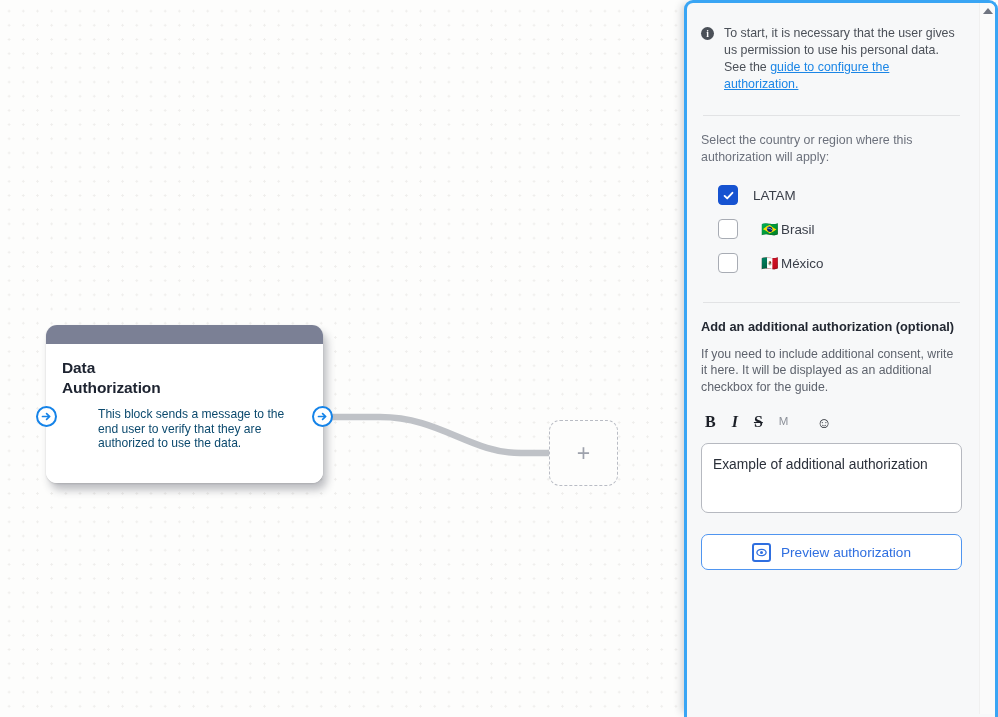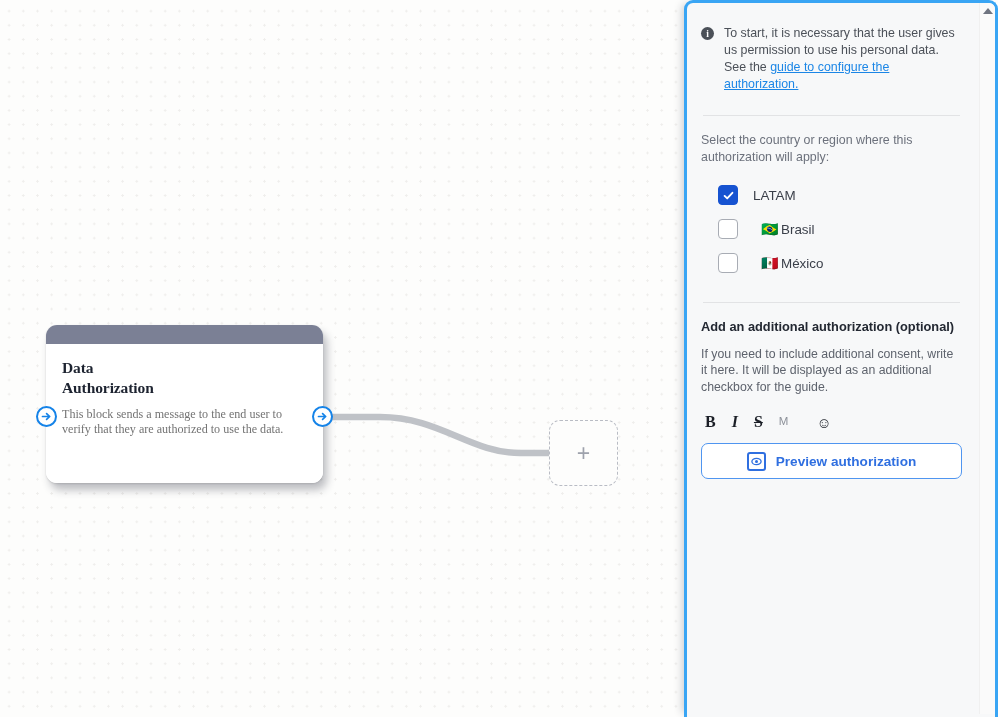--- a/index.html
+++ b/index.html
@@ -39,35 +39,35 @@
   #node-card .node-headerbar {
     height: 19px;
     background: #7b8095;
     border-radius: 11px 11px 0 0;
   }
   #node-card .node-body {
     background: #ffffff;
     border-radius: 0 0 11px 11px;
     height: 139px;
     padding: 14px 16px 0 16px;
-    font-family: Liberation Serif, serif;
   }
   .node-title {
     font-size: 15.5px;
     font-weight: bold;
     color: #1d2330;
     line-height: 20px;
     letter-spacing: -0.1px;
     white-space: pre-line;
   }
   .node-desc {
     margin-top: 9px;
     font-size: 12.1px;
-    color: #737373;
+    color: #0c4a6e;
     line-height: 14.6px;
+    margin-left: 36px;
   }
   .port {
     position: absolute;
     width: 21px; height: 21px;
     border-radius: 50%;
     background: #ffffff;
     border: 2px solid #1583e8;
     display: flex; align-items: center; justify-content: center;
     z-index: 5;
   }
@@ -194,21 +194,21 @@
   }
 
   .preview-btn {
     display: flex; align-items: center; justify-content: center; gap: 10px;
     height: 36px;
     background: #ffffff;
     border: 1.4px solid #4f95f0;
     border-radius: 7px;
     color: #2f6fe0;
     font-size: 13.6px;
-    font-weight: bold;
+    font-weight: normal;
     cursor: pointer;
   }
   .eye-box {
     width: 19px; height: 19px;
     border: 2px solid #2f6fe0; border-radius: 3px;
     display: flex; align-items: center; justify-content: center;
   }
 </style>
 </head>
 <body>
@@ -302,20 +302,21 @@
       <div class="hint-text">If you need to include additional consent, write it here. It will be displayed as an additional checkbox for the guide.</div>
 
       <div class="rt-toolbar">
         <span class="rt-btn bold">B</span>
         <span class="rt-btn italic">I</span>
         <span class="rt-btn strike">S</span>
         <span class="rt-btn mono">M</span>
         <span class="rt-btn emoji">☺</span>
       </div>
 
+      <div class="textarea-box">Example of additional authorization</div>
 
       <div class="preview-btn">
         <span class="eye-box">
           <svg width="11" height="9" viewBox="0 0 11 9">
             <ellipse cx="5.5" cy="4.5" rx="4.6" ry="3.2" fill="none" stroke="#2f6fe0" stroke-width="1.3"></ellipse>
             <circle cx="5.5" cy="4.5" r="1.5" fill="#2f6fe0"></circle>
           </svg>
         </span>
         <span>Preview authorization</span>
       </div>

